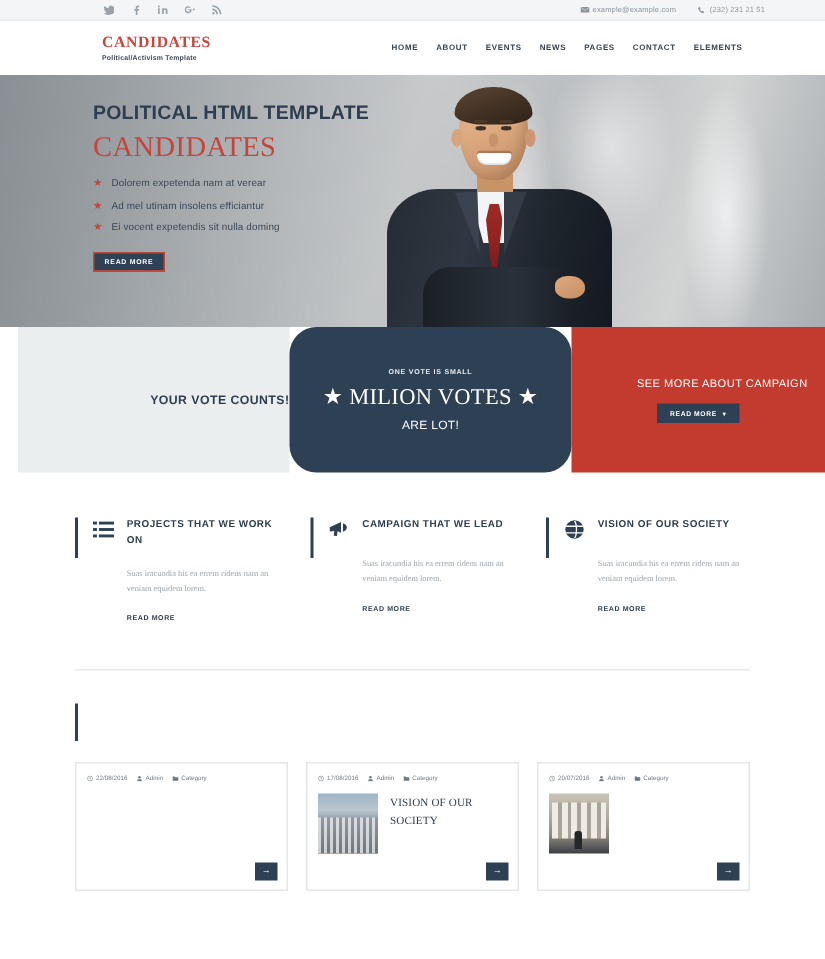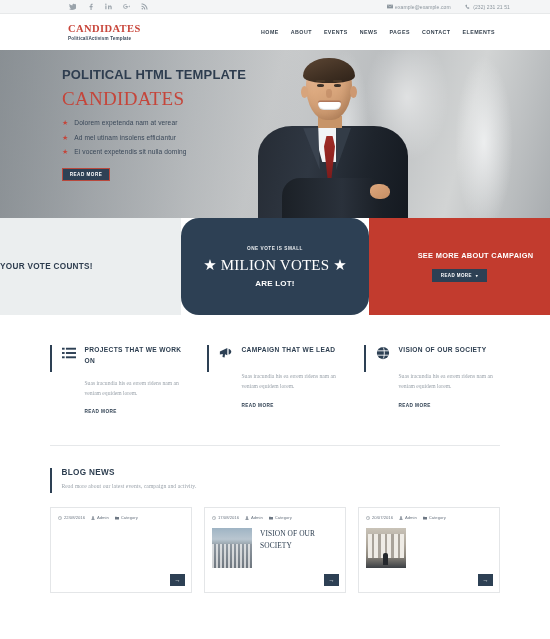--- a/index.html
+++ b/index.html
@@ -211,48 +211,48 @@
     font-weight: bold;
     letter-spacing: 0.5px;
     cursor: pointer;
   }
 
   
   .banner { display: flex; height: 97px; }
   .bn-left {
     flex: 0 0 181px;
     background: #ebeeef;
-    display: flex; align-items: center; justify-content: flex-start;
+    display: flex; align-items: center; justify-content: flex-end; margin-left: 12px;
   }
   .bn-left span {
     font-size: 8.2px; font-weight: bold; color: #2e3d4f; letter-spacing: 0.3px;
   }
   .bn-mid {
     flex: 0 0 188px;
     background: #2d4054;
     display: flex; flex-direction: column; align-items: center; justify-content: center;
     gap: 5px;
     border-radius: 18px;
   }
   .bn-mid .small {
     font-size: 4.7px; color: #e8ebee; letter-spacing: 0.5px; font-weight: bold;
   }
   .bn-mid .big {
     font-family: "Liberation Serif", serif;
     font-size: 15px; color: #fff; letter-spacing: 0.2px;
   }
-  .bn-mid .sub { font-size: 8px; color: #fff; font-weight: bold; letter-spacing: 0.2px; }
+  .bn-mid .sub { font-size: 8px; color: #fff; font-weight: normal; letter-spacing: 0.2px; }
   .bn-right {
     flex: 1 1 auto;
     background: #c23b2e;
     display: flex; flex-direction: column; align-items: center; justify-content: center;
     gap: 9px;
   }
   .bn-right .hdr {
-    font-size: 7.4px; font-weight: bold; color: #fff; letter-spacing: 0.3px; padding-left: 32px;
+    font-size: 7.4px; font-weight: normal; color: #fff; letter-spacing: 0.3px; padding-left: 32px;
   }
   .bn-right .btn {
     display: inline-flex; align-items: center; gap: 4px;
     background: #2d4054; color: #fff;
     padding: 4px 9px;
     font-size: 4.5px; font-weight: bold; letter-spacing: 0.4px;
     cursor: pointer;
   }
   .bn-right .btn .cv { font-size: 4px; }
 
@@ -529,24 +529,20 @@
         <div class="feat-body">Suas iracundia his ea errem ridens nam an veniam equidem lorem.</div>
         <a class="feat-link" href="#">READ MORE</a>
       </div>
     </div>
   </div>
 
   <div class="divider"></div>
 
   <div class="blog-head">
     <div class="blog-bar"></div>
-    <div>
-      <div class="blog-h">BLOG NEWS</div>
-      <div class="blog-sub">Read more about our latest events, campaign and activity.</div>
-    </div>
   </div>
 
   <div class="cards">
     <div class="card">
       <div class="card-meta">
         <span class="mi">
           <span>
               <svg viewBox="0 0 16 16" width="4" height="4" fill="none" stroke="currentColor" stroke-width="1.6">
                 <circle cx="8" cy="8" r="6.6"></circle>
                 <path d="M8 4.2V8l2.8 1.8"></path>

